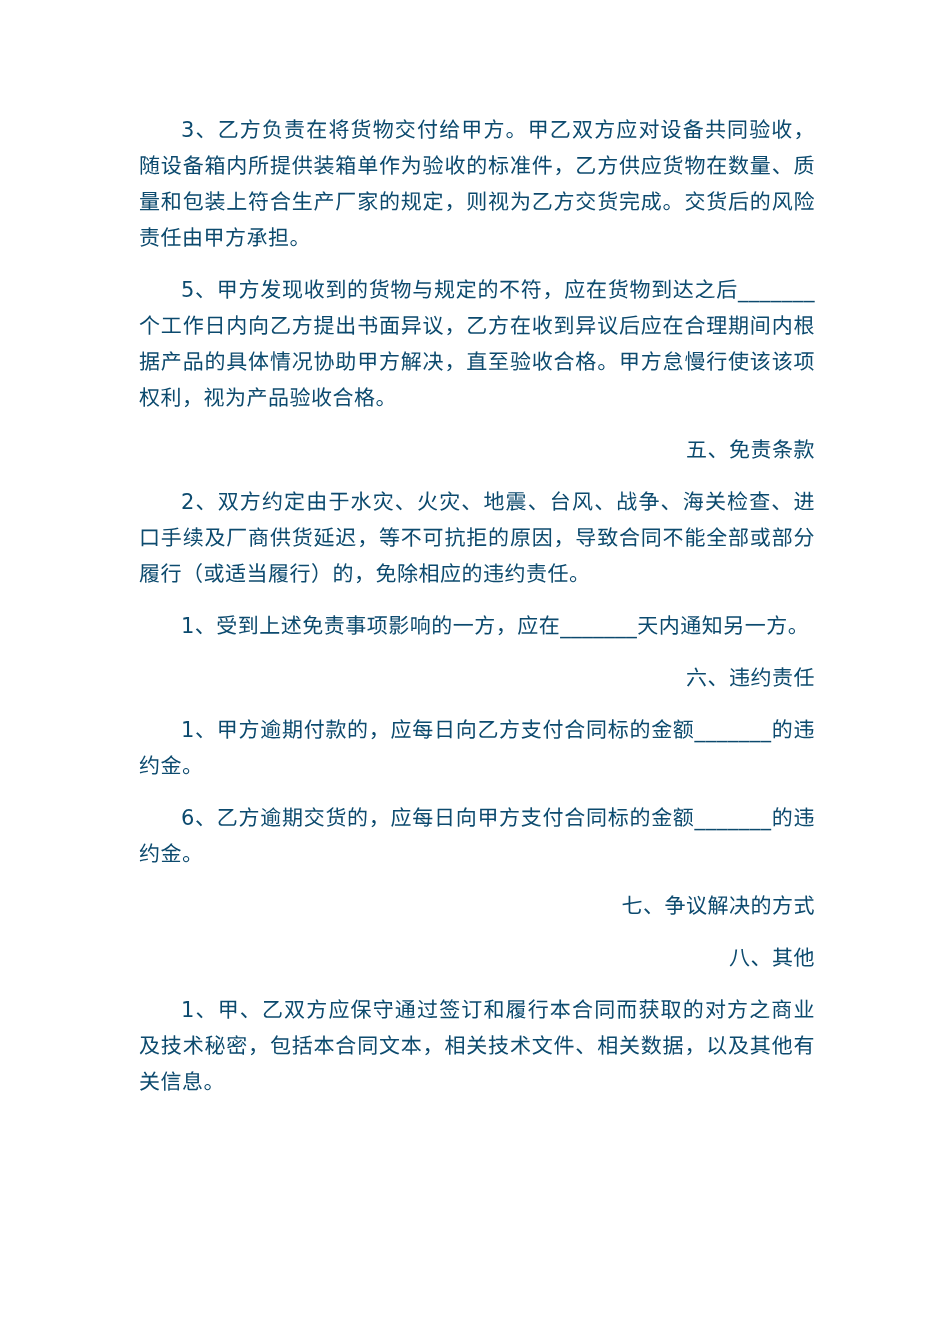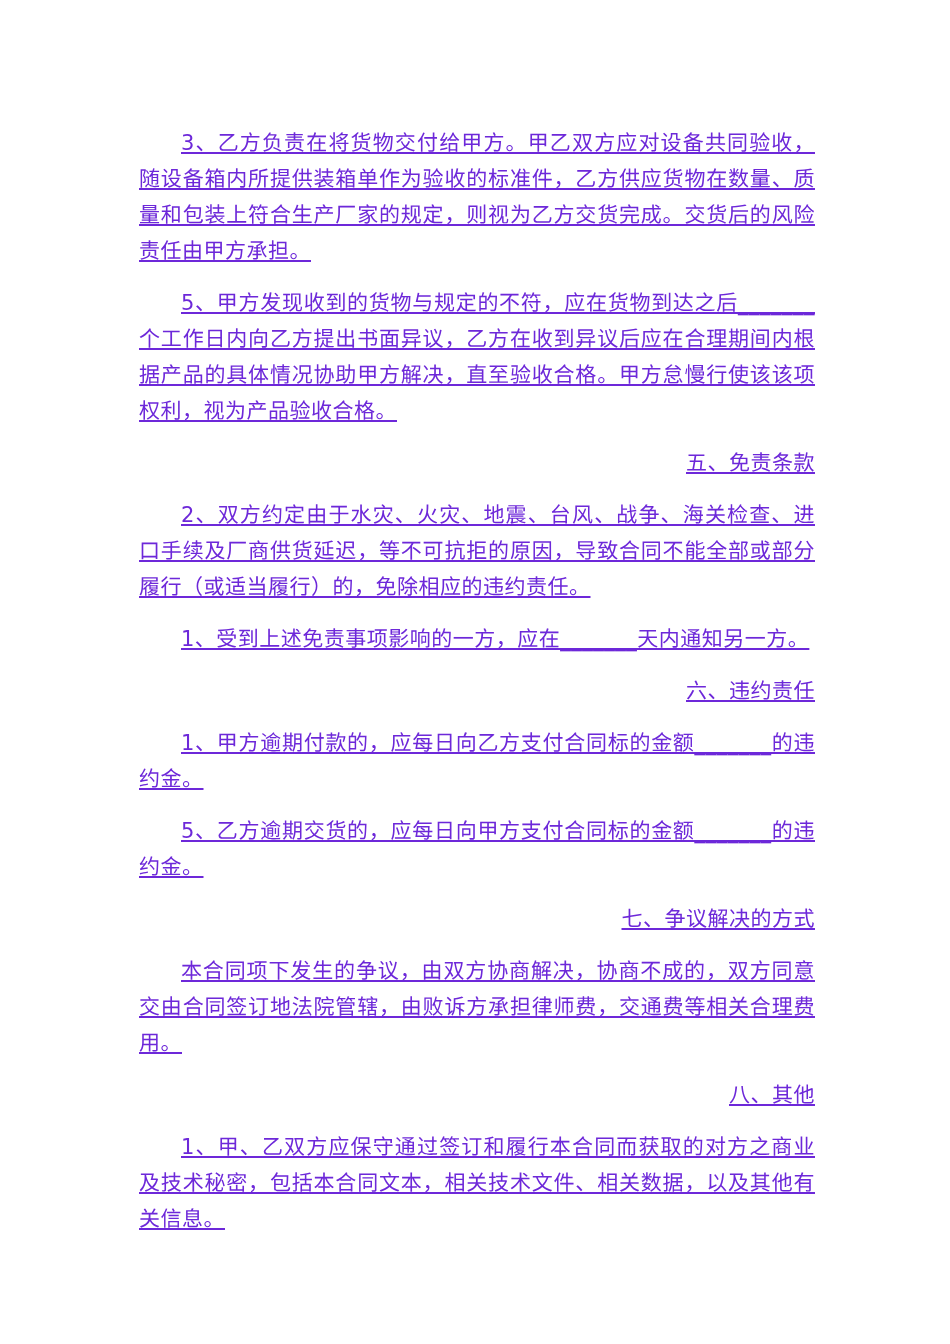--- a/index.html
+++ b/index.html
@@ -14,46 +14,44 @@
     font-family: "DejaVu Sans", sans-serif;
   }
   .page {
     box-sizing: border-box;
     width: 950px;
     height: 1344px;
     padding: 112px 135px 0 139px;
     background: #ffffff;
   }
   .doc p {
-    margin: 13px 0 16px 0;
+    margin: 0 0 16px 0;
     font-size: 21px;
     line-height: 36px;
-    color: #6d28d9;
+    color: #0c4a6e;
     text-align: justify;
     text-indent: 2em;
     letter-spacing: 0.5px;
     word-break: break-all;
-    text-decoration: underline;
   }
   .doc p.heading {
     text-align: right;
   }
 </style>
 </head>
 <body>
 
 <div class="page">
   <div class="doc">
     <p>3、乙方负责在将货物交付给甲方。甲乙双方应对设备共同验收，随设备箱内所提供装箱单作为验收的标准件，乙方供应货物在数量、质量和包装上符合生产厂家的规定，则视为乙方交货完成。交货后的风险责任由甲方承担。</p>
     <p>5、甲方发现收到的货物与规定的不符，应在货物到达之后_______个工作日内向乙方提出书面异议，乙方在收到异议后应在合理期间内根据产品的具体情况协助甲方解决，直至验收合格。甲方怠慢行使该该项权利，视为产品验收合格。</p>
     <p class="heading">五、免责条款</p>
     <p>2、双方约定由于水灾、火灾、地震、台风、战争、海关检查、进口手续及厂商供货延迟，等不可抗拒的原因，导致合同不能全部或部分履行（或适当履行）的，免除相应的违约责任。</p>
     <p>1、受到上述免责事项影响的一方，应在_______天内通知另一方。</p>
     <p class="heading">六、违约责任</p>
     <p>1、甲方逾期付款的，应每日向乙方支付合同标的金额_______的违约金。</p>
-    <p>5、乙方逾期交货的，应每日向甲方支付合同标的金额_______的违约金。</p>
+    <p>6、乙方逾期交货的，应每日向甲方支付合同标的金额_______的违约金。</p>
     <p class="heading">七、争议解决的方式</p>
-    <p>本合同项下发生的争议，由双方协商解决，协商不成的，双方同意交由合同签订地法院管辖，由败诉方承担律师费，交通费等相关合理费用。</p>
     <p class="heading">八、其他</p>
     <p>1、甲、乙双方应保守通过签订和履行本合同而获取的对方之商业及技术秘密，包括本合同文本，相关技术文件、相关数据，以及其他有关信息。</p>
 
   </div>
 </div>
 
 </body></html>

